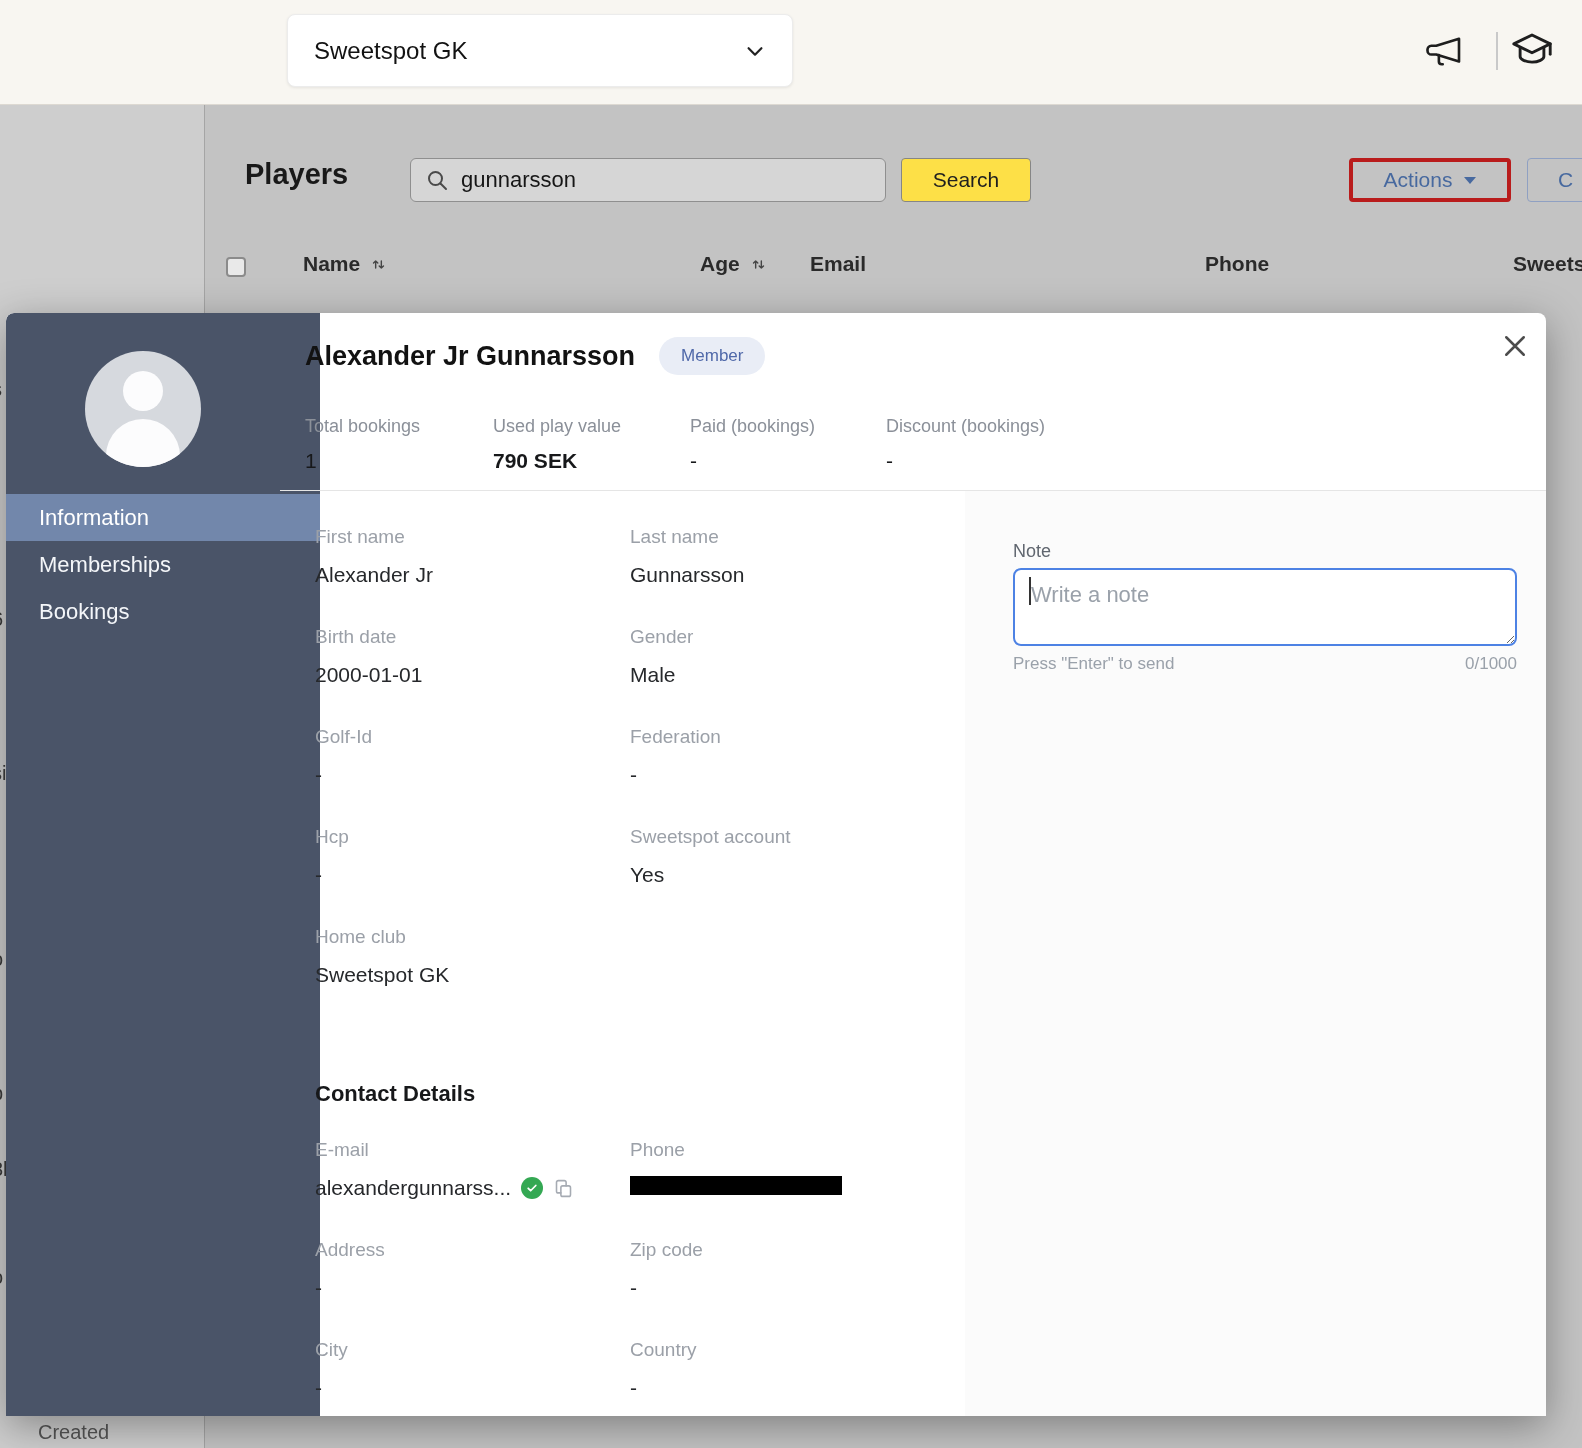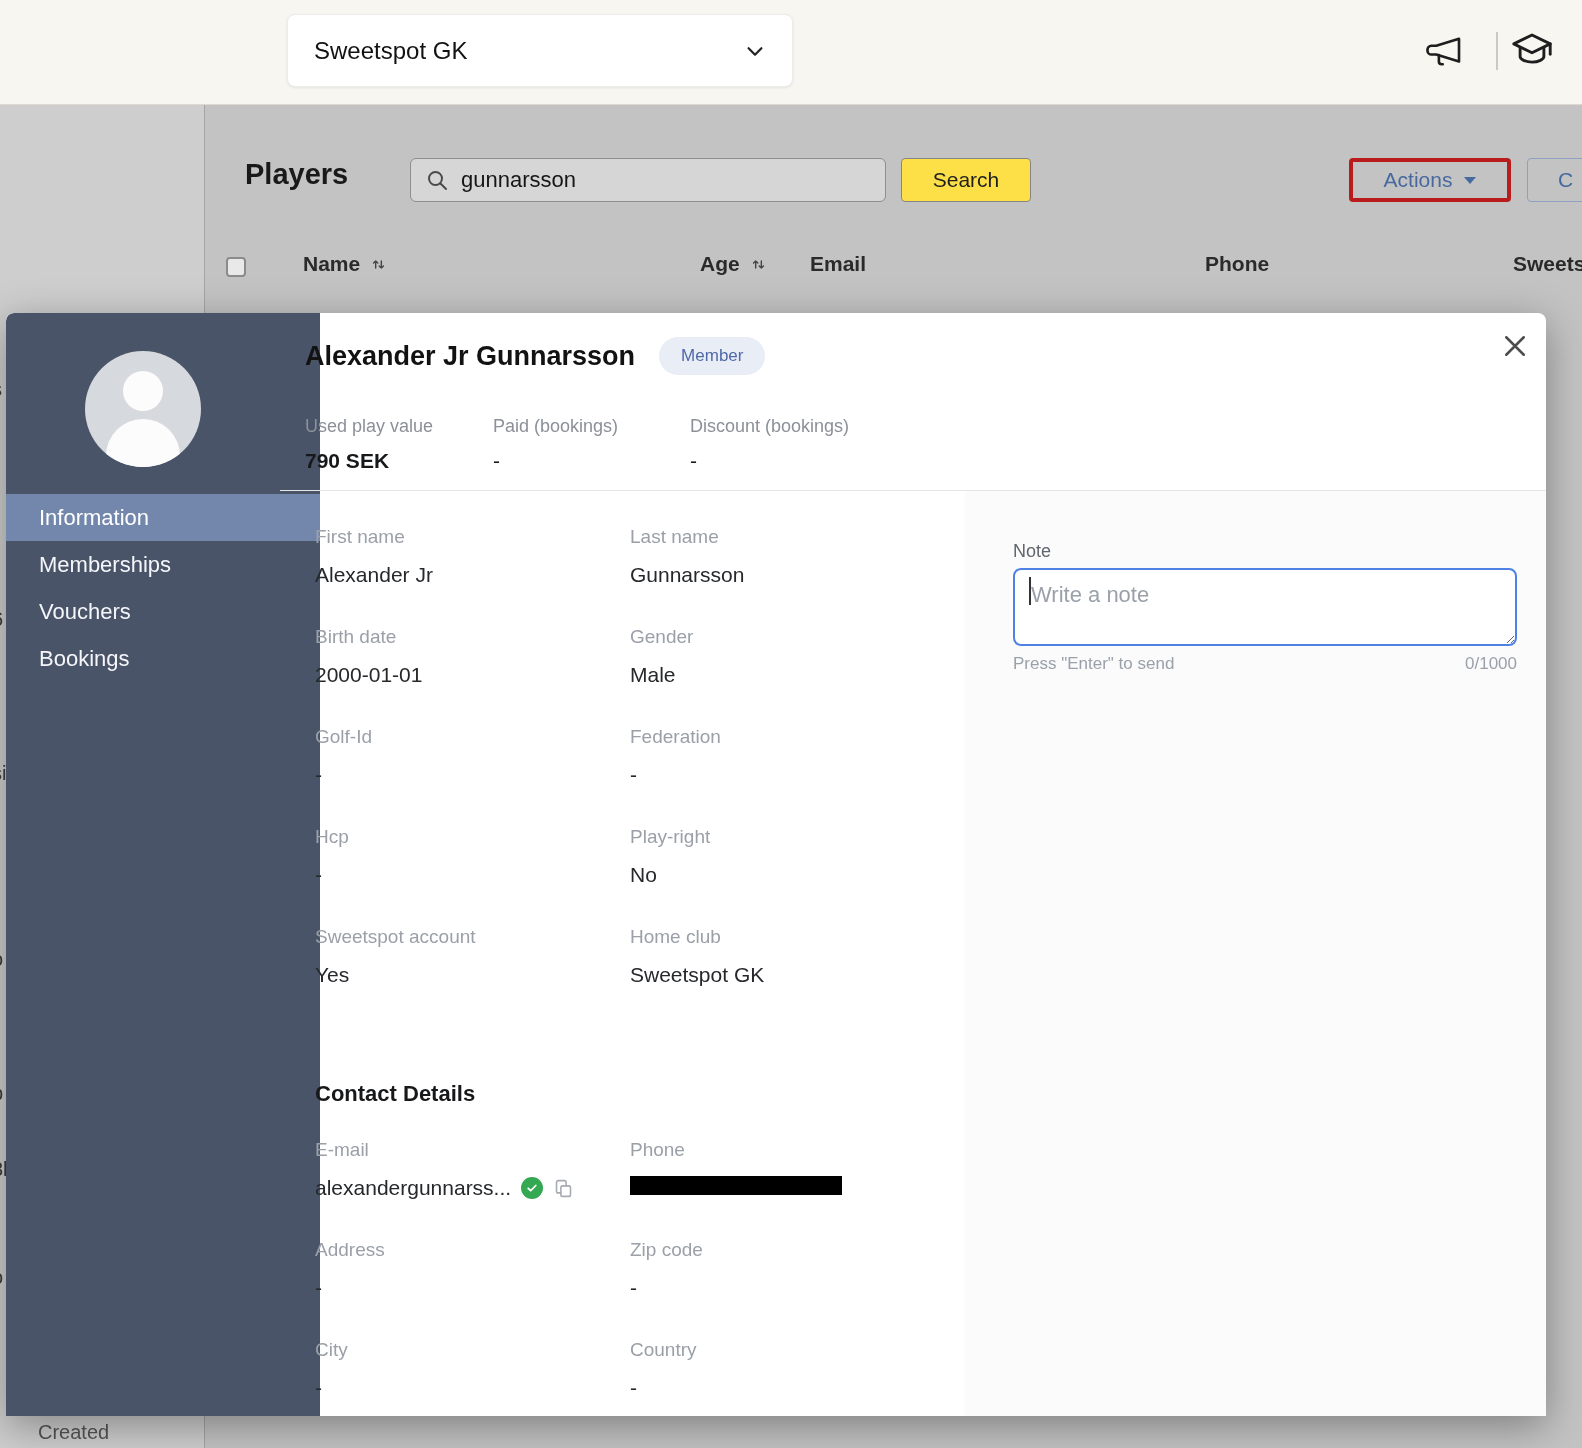--- a/index.html
+++ b/index.html
@@ -230,38 +230,41 @@
 <div class="modal">
 
   <div class="m-sidebar">
     <div class="avatar">
       <div class="a-head"></div>
       <div class="a-body"></div>
     </div>
     <div class="menu">
       <div class="menu-item active">Information</div>
       <div class="menu-item">Memberships</div>
-      <div class="menu-item">Vouchers</div>
       <div class="menu-item">Bookings</div>
     </div>
   </div>
 
   <div class="close-btn">
     <svg width="30" height="30" viewBox="0 0 24 24" fill="none" stroke="#4c4c4c" stroke-width="2" stroke-linecap="round">
         <path d="M5 5l14 14M19 5L5 19"></path>
       </svg>
   </div>
 
   <div class="m-header">
     <span class="m-title">Alexander Jr Gunnarsson</span>
     <span class="badge">Member</span>
   </div>
 
   <div class="stats">
     <div>
+      <div class="stat-label">Total bookings</div>
+      <div class="stat-value">1</div>
+    </div>
+    <div>
       <div class="stat-label">Used play value</div>
       <div class="stat-value bold">790 SEK</div>
     </div>
     <div>
       <div class="stat-label">Paid (bookings)</div>
       <div class="stat-value">-</div>
     </div>
     <div>
       <div class="stat-label">Discount (bookings)</div>
       <div class="stat-value">-</div>
@@ -292,24 +295,20 @@
       <div class="f-label">Golf-Id</div>
       <div class="f-value">-</div>
     </div>
     <div>
       <div class="f-label">Federation</div>
       <div class="f-value">-</div>
     </div>
     <div>
       <div class="f-label">Hcp</div>
       <div class="f-value">-</div>
-    </div>
-    <div>
-      <div class="f-label">Play-right</div>
-      <div class="f-value">No</div>
     </div>
     <div>
       <div class="f-label">Sweetspot account</div>
       <div class="f-value">Yes</div>
     </div>
     <div>
       <div class="f-label">Home club</div>
       <div class="f-value">Sweetspot GK</div>
     </div>
   </div>

